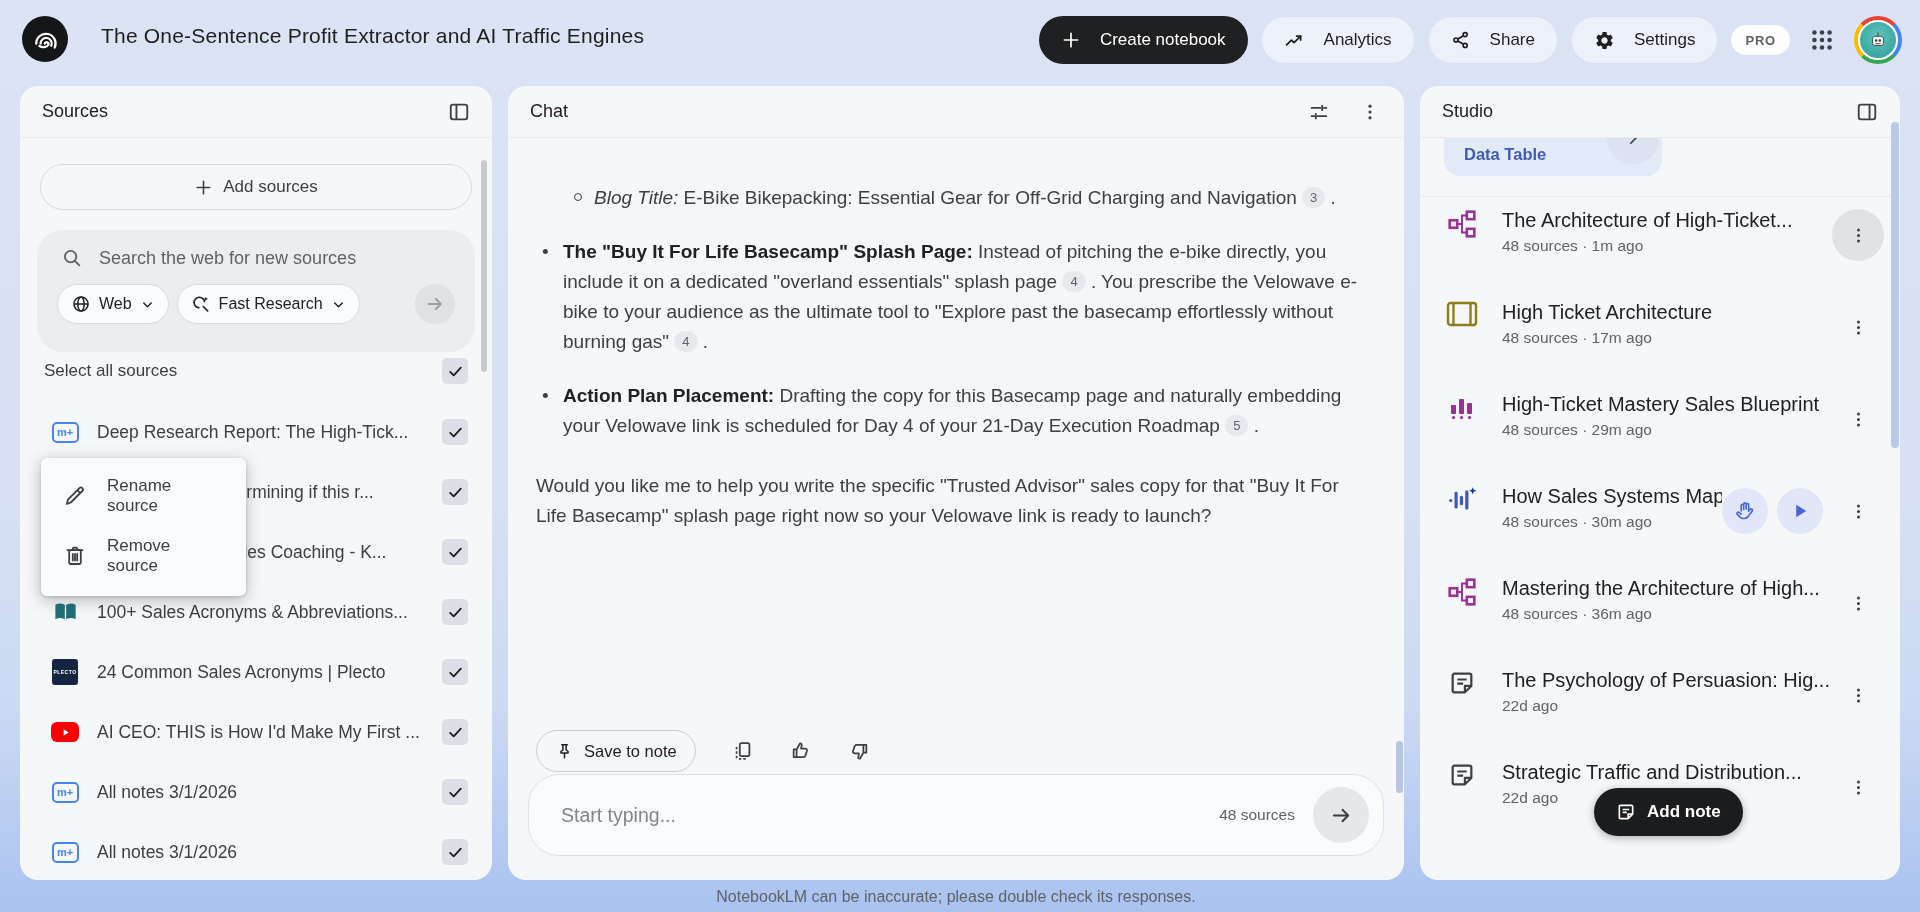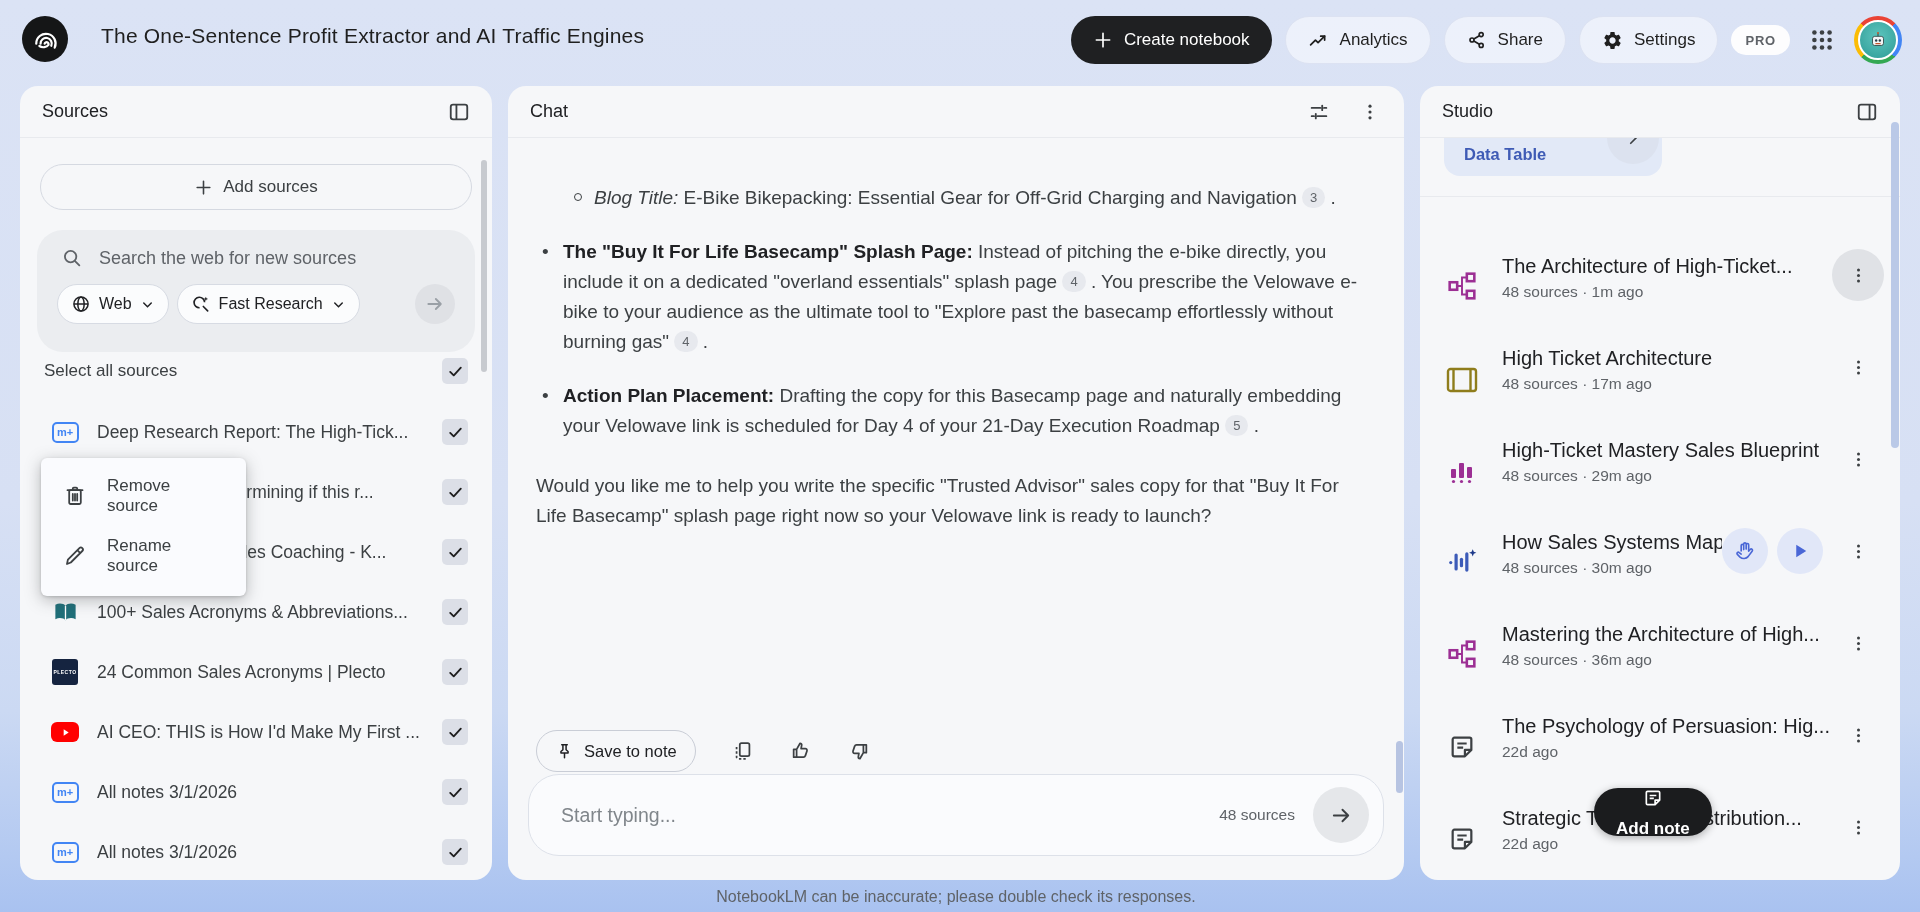--- a/index.html
+++ b/index.html
@@ -7,21 +7,21 @@
   body {
     font-family: "Liberation Sans", sans-serif;
     background: linear-gradient(180deg, #dbe3f5 0%, #d7e0f4 55%, #cbd9f3 78%, #b3c9f1 94%, #a9c2f0 100%);
     position: relative; color: #3c4043;
   }
   
   .app-header { position: absolute; left: 0; top: 0; width: 1920px; height: 84px; display: flex; align-items: center; }
   .logo { position: absolute; left: 22px; top: 16px; width: 46px; height: 46px; border-radius: 50%; background: #151617; display: flex; align-items: center; justify-content: center; }
   .app-title { position: absolute; left: 101px; top: 24px; font-size: 21px; color: #1f1f1f; letter-spacing: .2px; }
   .header-right { position: absolute; right: 18px; top: 16px; height: 48px; display: flex; align-items: center; gap: 13px; }
-  .pill { height: 48px; border-radius: 24px; display: flex; align-items: center; gap: 11px; padding: 0 22px; font-size: 17px; cursor: pointer; }
+  .pill { height: 48px; border-radius: 24px; display: flex; align-items: center; gap: 19px; padding: 0 22px; font-size: 17px; cursor: pointer; }
   .pill.dark { background: #1f2022; color: #fff; }
   .pill.light { background: rgba(252,253,255,.55); border: 1px solid #dce2f2; color: #1f1f1f; }
   .pro-badge { background: #fdfdfe; border-radius: 15px; height: 30px; display: flex; align-items: center; padding: 0 14px; font-size: 13px; font-weight: bold; color: #5f6368; letter-spacing: .8px; }
   .apps-grid { width: 26px; height: 26px; margin: 0 6px; }
   .avatar { width: 48px; height: 48px; border-radius: 50%; background: conic-gradient(from 315deg, #ea4335 0 90deg, #4285f4 90deg 180deg, #34a853 180deg 270deg, #fbbc05 270deg 360deg); display: flex; align-items: center; justify-content: center; }
   .avatar-inner { width: 40px; height: 40px; border-radius: 50%; background: radial-gradient(circle at 50% 40%, #5cc4bd, #2e9b96); display: flex; align-items: center; justify-content: center; border: 2px solid #fff; }
   
   .panel { position: absolute; top: 86px; height: 794px; background: #f6f7f9; border-radius: 18px; overflow: hidden; }
   .panel-header { height: 52px; display: flex; align-items: center; justify-content: space-between; padding: 0 22px; border-bottom: 1px solid #e8eaee; }
   .panel-title { font-size: 18px; color: #202124; }
@@ -73,30 +73,30 @@
   .srccount { font-size: 15.5px; color: #5f6368; margin-right: 18px; }
   .send-btn { width: 56px; height: 56px; border-radius: 50%; background: #e5e7ea; display: flex; align-items: center; justify-content: center; cursor: pointer; }
   .chat-scrollbar { position: absolute; left: 888px; top: 655px; width: 7px; height: 52px; border-radius: 4px; background: #b7c4e2; }
   
   #studio-panel { left: 1420px; width: 480px; }
   .chip-strip { position: absolute; left: 0; top: 52px; width: 480px; height: 58px; overflow: hidden; }
   .data-chip { position: absolute; left: 24px; top: -15px; width: 218px; height: 53px; background: #e2e9f7; border-radius: 16px; display: flex; align-items: flex-end; padding: 0 0 12px 20px; font-size: 16.5px; color: #3f5bb5; font-weight: bold; cursor: pointer; }
   .chip-circle { position: absolute; left: 187px; top: -26px; width: 52px; height: 52px; border-radius: 50%; background: #dce2ef; display: flex; align-items: center; justify-content: center; cursor: pointer; }
   .studio-divider { position: absolute; left: 0; top: 110px; width: 480px; border-bottom: 1px solid #e8eaee; }
   #studio-list { position: absolute; left: 0; top: 111px; width: 480px; height: 683px; overflow: hidden; padding-top: 12px; }
-  .st-row { height: 92px; display: flex; align-items: flex-end; padding: 0 16px 0 24px; cursor: pointer; }
+  .st-row { height: 92px; display: flex; align-items: flex-start; padding: 0 16px 0 24px; cursor: pointer; }
   .st-ic { width: 36px; display: flex; justify-content: center; flex: none; }
   .st-text { margin-left: 22px; flex: 1 1 auto; min-width: 0; }
   .st-title { font-size: 20px; color: #202124; white-space: nowrap; overflow: hidden; }
   .st-meta { font-size: 15.5px; color: #5f6368; margin-top: 5px; }
   .st-actions { display: flex; align-items: center; gap: 9px; flex: none; }
   .round-act { width: 46px; height: 46px; border-radius: 50%; background: #e1e7f8; display: flex; align-items: center; justify-content: center; cursor: pointer; }
   .more-btn { width: 52px; height: 52px; border-radius: 50%; display: flex; align-items: center; justify-content: center; cursor: pointer; color: #3c4043; }
   .more-btn.hovered { background: #e0e2e6; }
-  .add-note-btn { position: absolute; left: 1594px; top: 788px; height: 48px; border-radius: 24px; background: #1b1c1e; color: #fff; display: flex; align-items: center; gap: 11px; padding: 0 22px; font-size: 17px; font-weight: bold; cursor: pointer; z-index: 45; box-shadow: 0 2px 8px rgba(0,0,0,.3); flex-direction: column; }
+  .add-note-btn { position: absolute; left: 1594px; top: 788px; height: 48px; border-radius: 24px; background: #1b1c1e; color: #fff; display: flex; align-items: center; gap: 11px; padding: 0 22px; font-size: 17px; font-weight: bold; cursor: pointer; z-index: 45; box-shadow: 0 2px 8px rgba(0,0,0,.3); }
   .studio-scrollbar { position: absolute; left: 471px; top: 36px; width: 8px; height: 326px; border-radius: 4px; background: #bac9e7; }
   
   .footer-note { position: absolute; left: 508px; top: 888px; width: 896px; text-align: center; font-size: 16px; color: #5f6368; }
 </style>
 </head>
 <body>
 
 <div class="app-header">
   <div class="logo">
     <svg width="28" height="28" viewBox="0 0 24 24" fill="none" stroke="#fff" stroke-width="1.9" stroke-linecap="round">
@@ -338,35 +338,35 @@
           </svg>
         </span>
       </div>
     </div>
   <div class="src-scrollbar"></div>
 </div>
 
 <div id="context-menu">
     <div class="menu-item">
       <span style="display:flex">
+        <svg width="24" height="24" viewBox="0 0 24 24" fill="none" stroke="#3c4043" stroke-width="1.8" stroke-linejoin="round">
+          <path d="M4 20l.9-4.4L16.4 4.1a2.05 2.05 0 0 1 2.9 2.9L7.8 18.5 4 20zM14.3 6.2l3.5 3.5"></path>
+        </svg>
+      </span>
+      <span>Rename source</span>
+    </div>
+    <div class="menu-item">
+      <span style="display:flex">
         <svg width="24" height="24" viewBox="0 0 24 24" fill="none" stroke="#3c4043" stroke-width="1.8" stroke-linecap="round">
           <path d="M4.5 6.2h15M9.8 6V4.6a1 1 0 0 1 1-1h2.4a1 1 0 0 1 1 1V6"></path>
           <rect x="6.2" y="6.2" width="11.6" height="13.8" rx="1.4"></rect>
           <path d="M9.8 10v6.5M12 10v6.5M14.2 10v6.5"></path>
         </svg>
       </span>
       <span>Remove source</span>
-    </div>
-    <div class="menu-item">
-      <span style="display:flex">
-        <svg width="24" height="24" viewBox="0 0 24 24" fill="none" stroke="#3c4043" stroke-width="1.8" stroke-linejoin="round">
-          <path d="M4 20l.9-4.4L16.4 4.1a2.05 2.05 0 0 1 2.9 2.9L7.8 18.5 4 20zM14.3 6.2l3.5 3.5"></path>
-        </svg>
-      </span>
-      <span>Rename source</span>
     </div>
   </div>
 
 <div class="panel" id="chat-panel">
   <div class="panel-header">
     <span class="panel-title">Chat</span>
     <span class="chat-hicons">
       <span class="hicon">
           <svg width="22" height="22" viewBox="0 0 24 24" fill="none" stroke="#3c4043" stroke-width="2" stroke-linecap="round">
             <path d="M4 7.5h9.5M17.5 7.5H20M15.5 5v5"></path>

